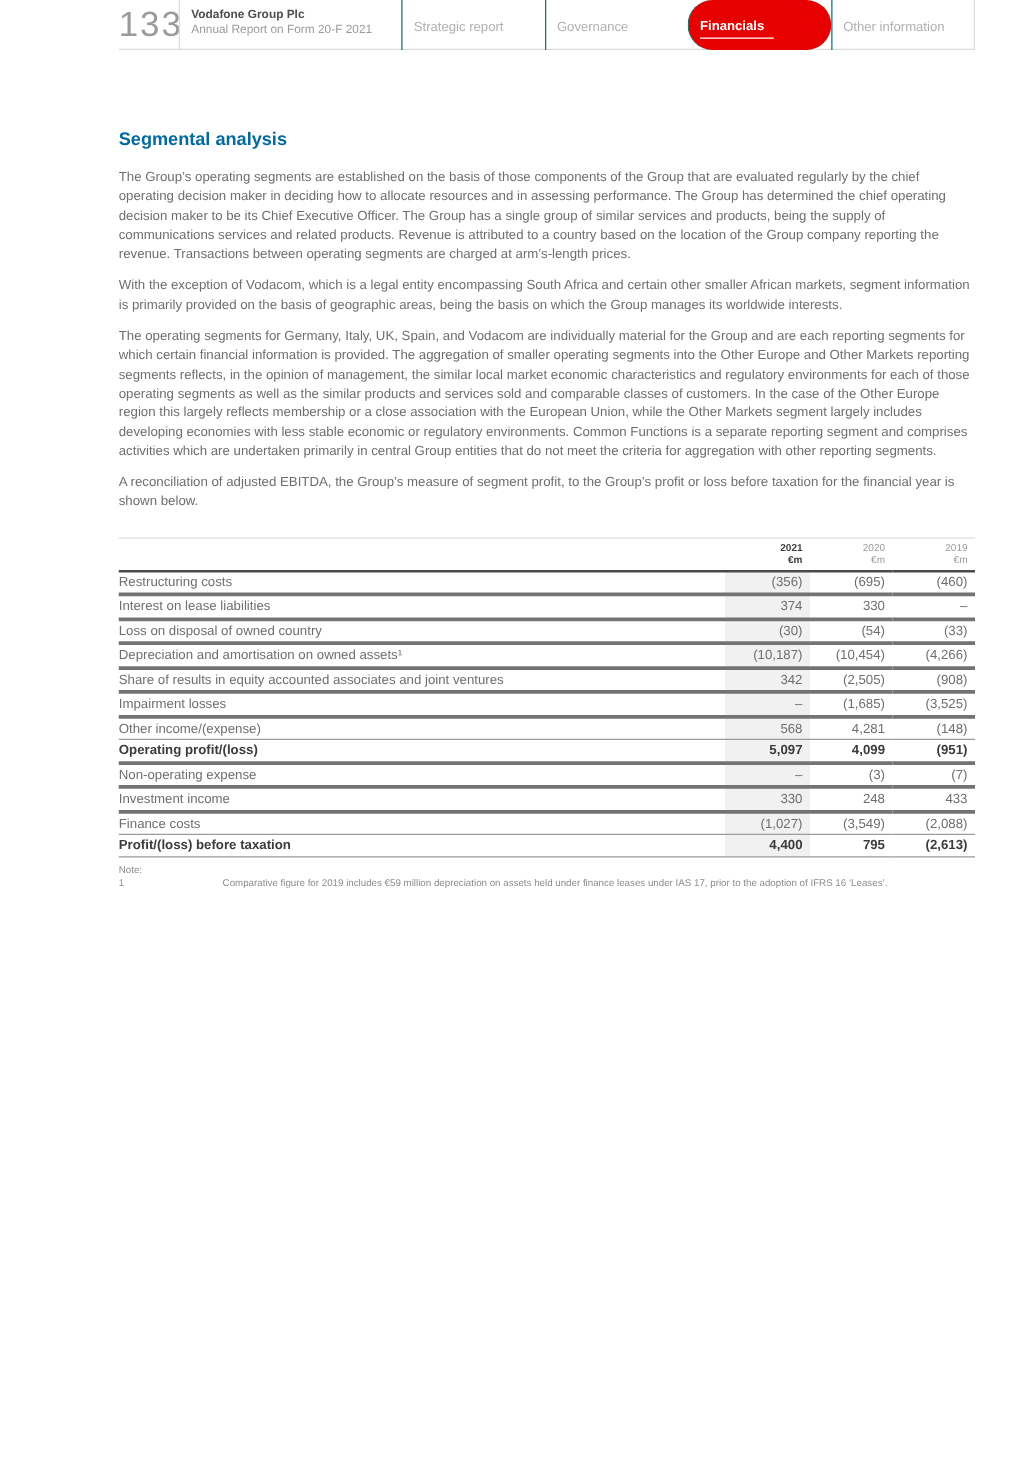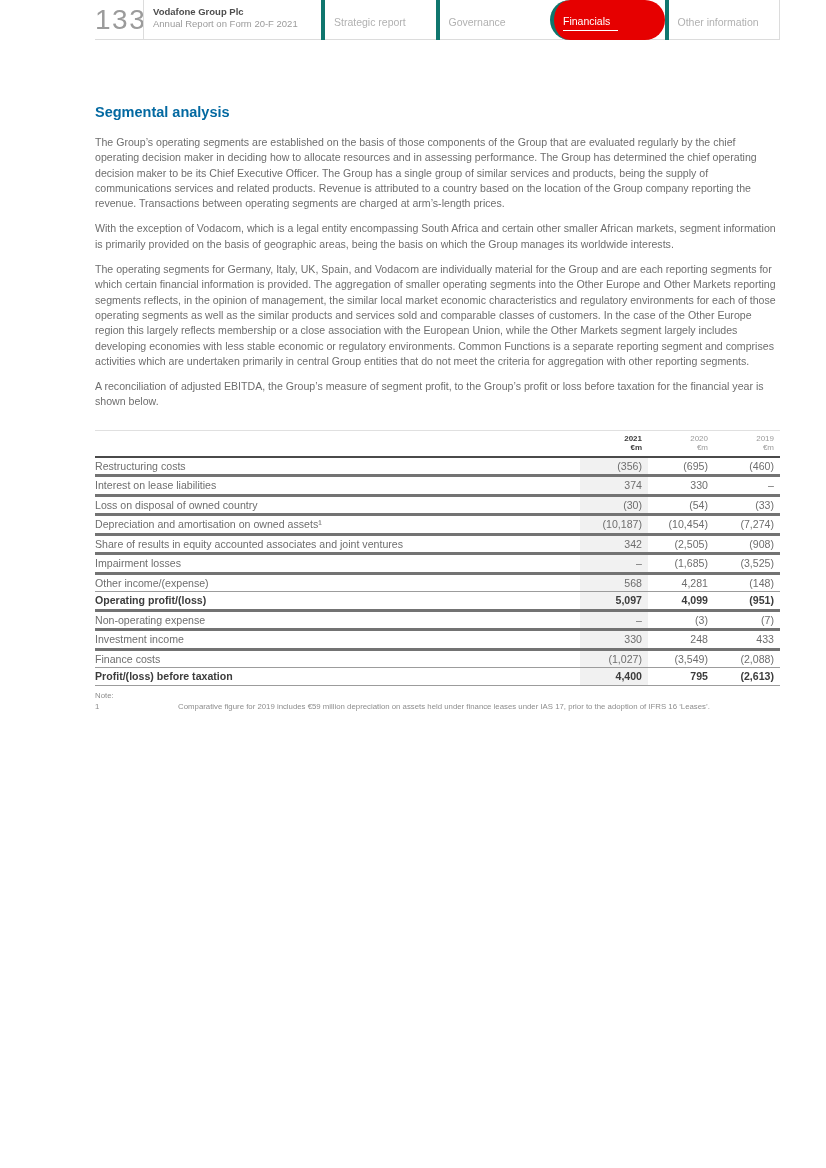--- a/index.html
+++ b/index.html
@@ -17,26 +17,26 @@
   .pagenum{
     position:absolute;left:0;bottom:6px;
     font-size:28px;line-height:28px;color:#9b9b9b;letter-spacing:1.5px;font-weight:400;
   }
   .vdiv{position:absolute;left:48px;top:0;bottom:0;width:1px;background:#dcdcdc;}
   .brand{position:absolute;left:58px;bottom:10px;}
   .company{font-size:9.5px;font-weight:bold;color:#4d4d4d;line-height:12px;}
   .report{font-size:9.5px;color:#9b9b9b;line-height:12px;}
   .tabs{position:absolute;left:226px;right:0;top:0;bottom:0;display:flex;border-right:1px solid #dcdcdc;z-index:1;}
   .tab{
-    flex:1;border-left:4px solid #0f766e;box-sizing:border-box;
+    flex:1;border-left:1px solid #0f766e;box-sizing:border-box;
     display:flex;align-items:flex-end;
     padding:0 0 12px 9px;
     font-size:10.5px;color:#b1b1b1;cursor:pointer;text-align:center;
   }
-  .tab.active{background:#e60000;color:#ffffff;font-weight:normal;padding-bottom:9px;border-radius:21px;}
+  .tab.active{background:#e60000;color:#ffffff;font-weight:bold;padding-bottom:9px;border-radius:21px;}
   .tab.active .tab-label{border-bottom:1px solid #ffffff;padding-bottom:3px;padding-right:8px;}
 
   
   h1.section-title{
     margin:64px 0 14px 0;font-size:14.5px;line-height:17px;
     color:#0369a1;font-weight:bold;
   }
   .paras p{margin:10px 0 0 0;font-size:10.6px;line-height:15.3px;color:#6e6e6e;}
 
   
@@ -164,21 +164,21 @@
             <td class="lbl">Loss on disposal of owned country</td>
             <td class="num c1">(30)</td>
             <td class="num c2">(54)</td>
             <td class="num c3">(33)</td>
           </tr>
 
           <tr>
             <td class="lbl">Depreciation and amortisation on owned assets¹</td>
             <td class="num c1">(10,187)</td>
             <td class="num c2">(10,454)</td>
-            <td class="num c3">(7,274)</td>
+            <td class="num c3">(4,266)</td>
           </tr>
 
           <tr>
             <td class="lbl">Share of results in equity accounted associates and joint ventures</td>
             <td class="num c1">342</td>
             <td class="num c2">(2,505)</td>
             <td class="num c3">(908)</td>
           </tr>
 
           <tr>

